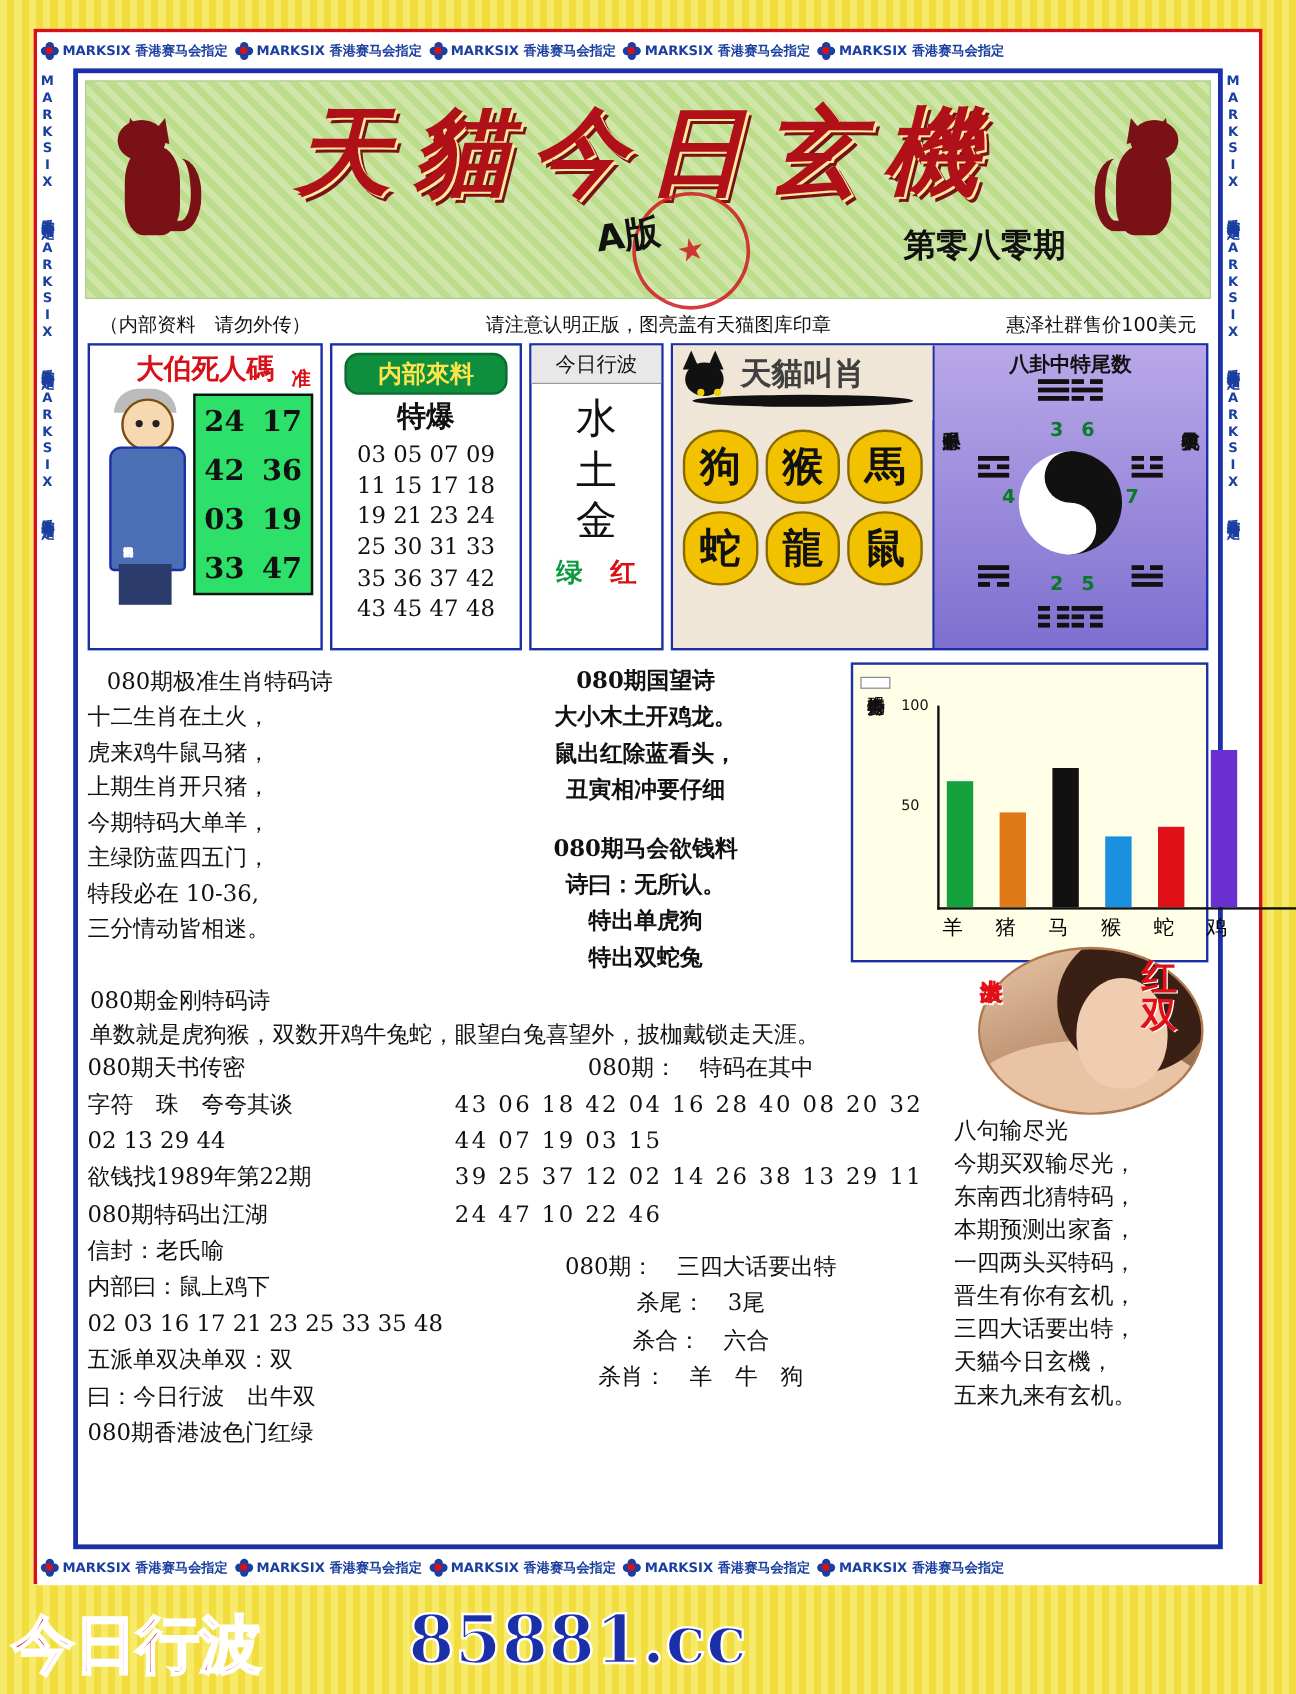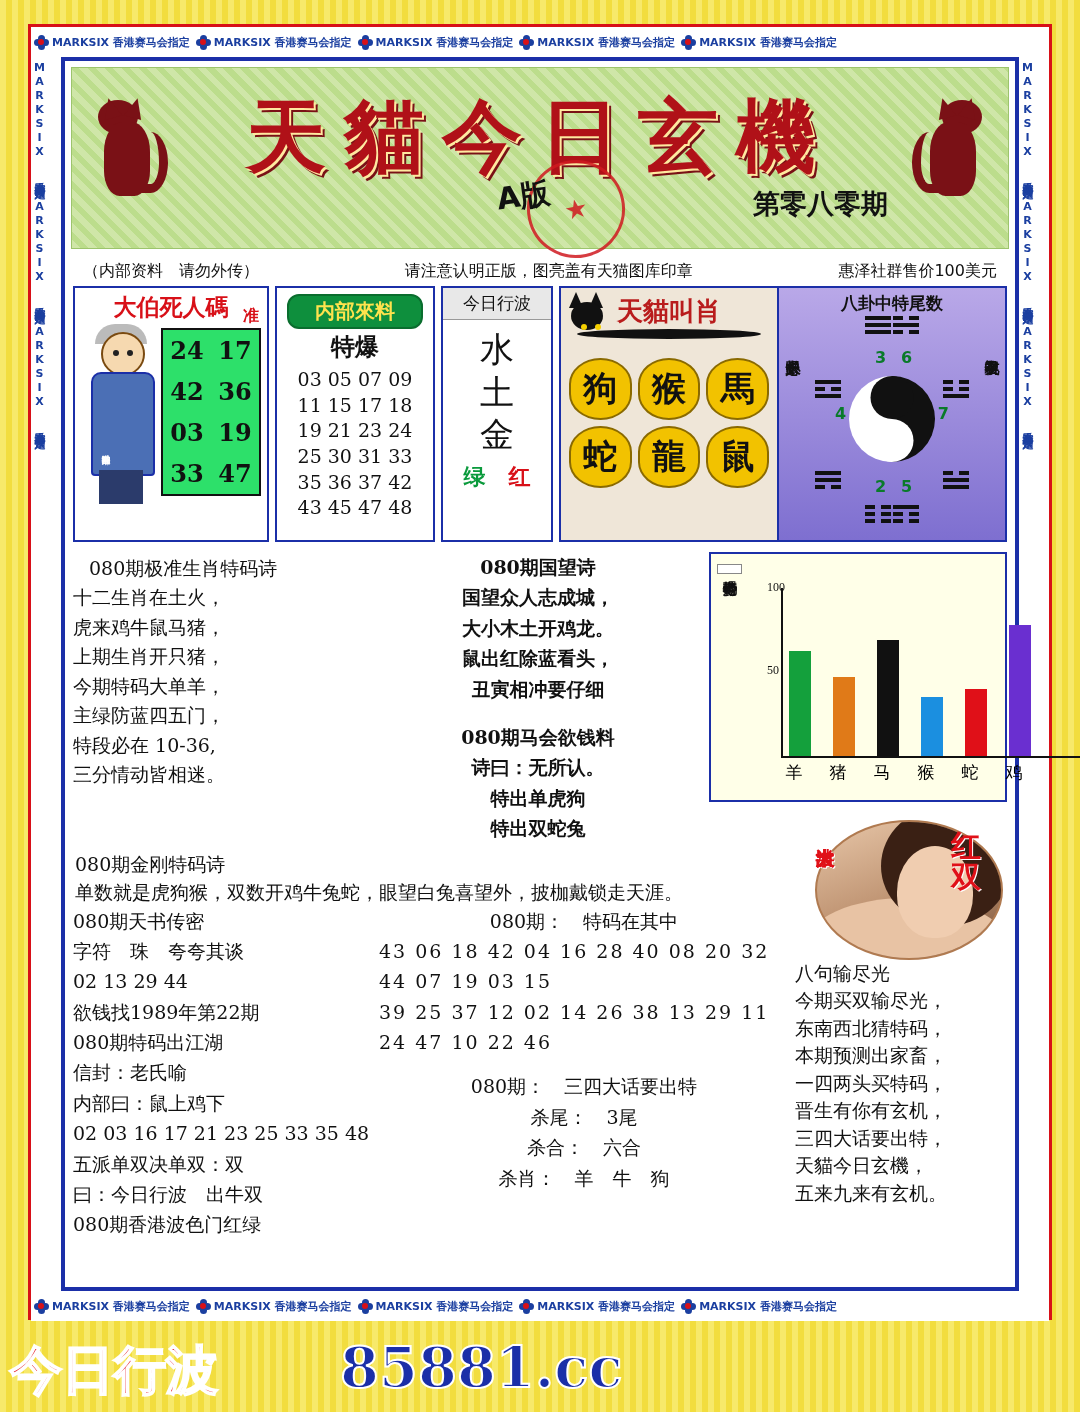--- a/index.html
+++ b/index.html
@@ -87,25 +87,26 @@
   .cat-ear{
     position:absolute;width:0;height:0;border-left:9px solid transparent;border-right:9px solid transparent;border-bottom:20px solid #7a1116;
   }
   .cat-ear.l{left:4px;top:-2px;transform:rotate(-15deg);}
   .cat-ear.r{left:28px;top:-2px;transform:rotate(15deg);}
   .cat-tail{
     position:absolute;right:-6px;top:44px;width:26px;height:52px;
     border:9px solid #7a1116;border-left:none;border-top:none;border-radius:0 60% 60% 0;
   }
   .title-main{
-    position:absolute;left:120px;top:16px;right:120px;text-align:center;
+    position:absolute;left:120px;top:6px;right:120px;text-align:center;
     font-family:"DejaVu Serif","Liberation Serif",serif;
     font-weight:bold;font-size:80px;color:#b01118;
     letter-spacing:18px;
     text-shadow:2px 2px 0 #ffe9a0, 4px 4px 0 #7a1116;
+    font-style:italic;
   }
   .stamp{
     position:absolute;left:455px;top:92px;width:92px;height:92px;
     border:3px solid #d01a20;border-radius:50%;
     color:#d01a20;font-size:10px;
     display:flex;align-items:center;justify-content:center;
     transform:rotate(-12deg);
     opacity:.85;
   }
   .stamp .star{font-size:26px;}
@@ -173,21 +174,21 @@
   .cwords{text-align:center;font-family:"DejaVu Serif",serif;font-size:34px;line-height:1.25;color:#111;padding-top:8px;}
   .cbottom{text-align:center;font-size:22px;font-weight:bold;padding-top:6px;}
   .cbottom .g{color:#0a9a3c;}
   .cbottom .r{color:#d81018;}
   .zodiacs{
     width:216px;background:#efe6d8;border-right:2px solid #1b2fa8;position:relative;
   }
   .zhdr{
     background:#efe6d8;text-align:center;padding-top:6px;position:relative;height:56px;
   }
-  .zhdr .txt{color:#b91c1c;font-weight:bold;font-size:26px;font-family:"DejaVu Serif",serif;text-align:center;}
+  .zhdr .txt{color:#404040;font-weight:bold;font-size:26px;font-family:"DejaVu Serif",serif;text-align:center;}
   .blackcat{position:absolute;left:6px;top:4px;width:40px;height:44px;}
   .bc-head{position:absolute;left:4px;top:10px;width:32px;height:28px;background:#111;border-radius:50%;}
   .bc-ear{position:absolute;width:0;height:0;border-left:7px solid transparent;border-right:7px solid transparent;border-bottom:16px solid #111;}
   .bc-ear.l{left:2px;top:0;}
   .bc-ear.r{left:22px;top:0;}
   .bc-eye{position:absolute;width:6px;height:6px;background:#f5d000;border-radius:50%;top:22px;}
   .zrule{height:10px;background:#111;border-radius:50%;margin:0 16px;}
   .zgrid{display:grid;grid-template-columns:repeat(3,1fr);gap:6px;padding:8px 8px;}
   .zitem{
     background:#f2c200;border:2px solid #8a6a00;border-radius:50%/42%;
@@ -229,21 +230,21 @@
   .chart-vtitle{
     position:absolute;left:6px;top:10px;writing-mode:vertical-rl;text-orientation:upright;
     font-size:15px;color:#111;border:1px solid #888;padding:4px 2px;background:#fff;
   }
   .axis{position:absolute;left:70px;bottom:42px;width:322px;height:0;border-top:2px solid #111;}
   .yaxis{position:absolute;left:70px;bottom:42px;width:0;height:170px;border-left:2px solid #111;}
   .bars{position:absolute;left:78px;bottom:44px;height:170px;display:flex;align-items:flex-end;gap:22px;}
   .bar{width:22px;}
   .xlabels{position:absolute;left:72px;bottom:16px;width:330px;display:flex;gap:22px;}
   .xlabels span{width:22px;text-align:center;font-size:17px;font-family:"DejaVu Serif",serif;}
-  .ytick{position:absolute;left:56px;font-size:12px;color:#111;font-family:Liberation Serif, serif;}
+  .ytick{position:absolute;left:40px;font-size:12px;color:#111;}
   .wide-row{padding:2px 10px 0 10px;font-family:"DejaVu Serif",serif;font-size:19px;color:#111;}
   .bottom-wrap{display:flex;padding:0 8px;gap:6px;}
   .bw-l{width:300px;font-family:"DejaVu Serif",serif;font-size:19px;line-height:1.6;color:#111;}
   .bw-m{width:410px;font-family:"DejaVu Serif",serif;font-size:19px;line-height:1.6;color:#111;}
   .bw-r{flex:1;position:relative;font-family:"DejaVu Serif",serif;font-size:19px;line-height:1.45;color:#111;}
   .photo{
     position:absolute;right:4px;top:-86px;width:184px;height:136px;border-radius:50%;
     background:linear-gradient(160deg,#e7c6a8,#b98c6a 60%,#6a4632);
     border:2px solid #b07a50;overflow:hidden;
   }
@@ -603,21 +604,20 @@
         <div>虎来鸡牛鼠马猪，</div>
         <div>上期生肖开只猪，</div>
         <div>今期特码大单羊，</div>
         <div>主绿防蓝四五门，</div>
         <div>特段必在 10-36,</div>
         <div>三分情动皆相迷。</div>
       </div>
 
       <div class="col-m mtxt">
         <div>080期国望诗</div>
-        <div>国望众人志成城，</div>
         <div>大小木土开鸡龙。</div>
         <div>鼠出红除蓝看头，</div>
         <div>丑寅相冲要仔细</div>
         <div style="height:18px"></div>
         <div>080期马会欲钱料</div>
         <div>诗曰：无所认。</div>
         <div>特出单虎狗</div>
         <div>特出双蛇兔</div>
       </div>
 

